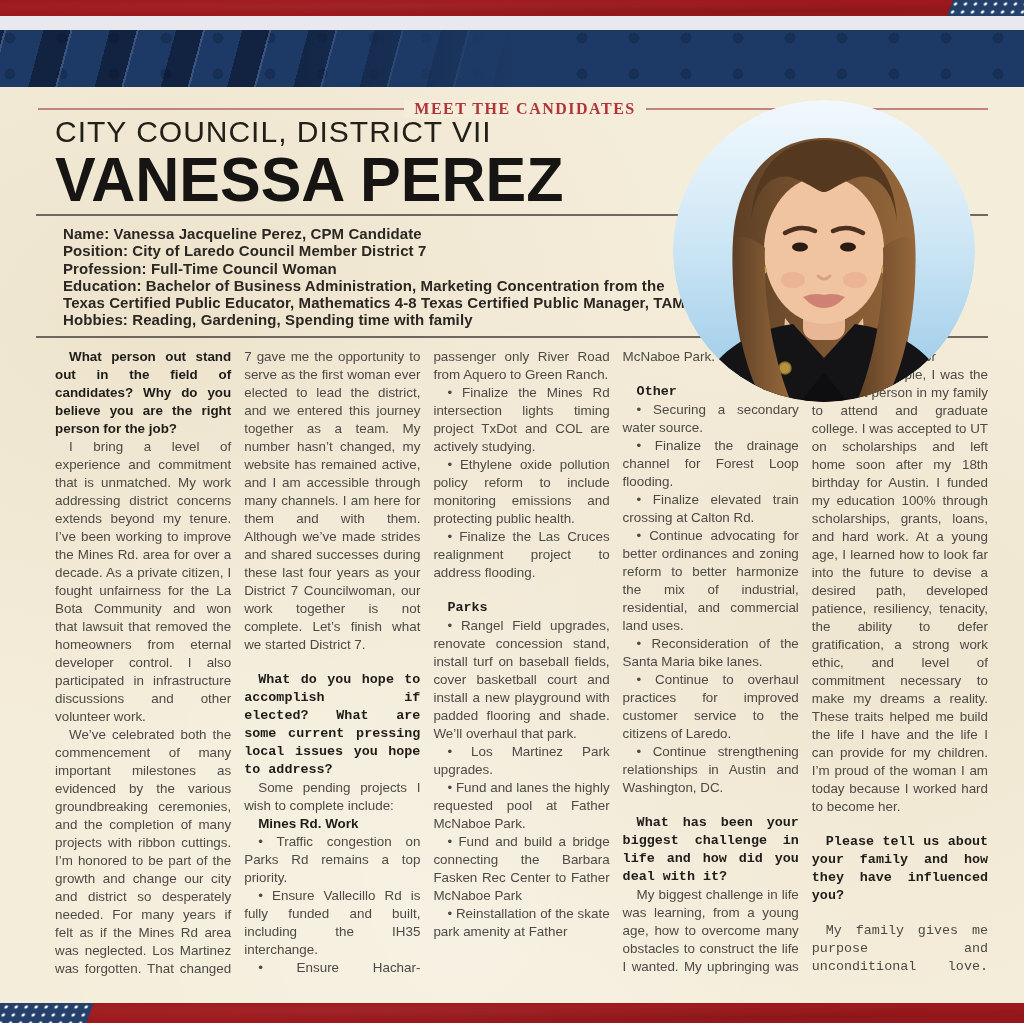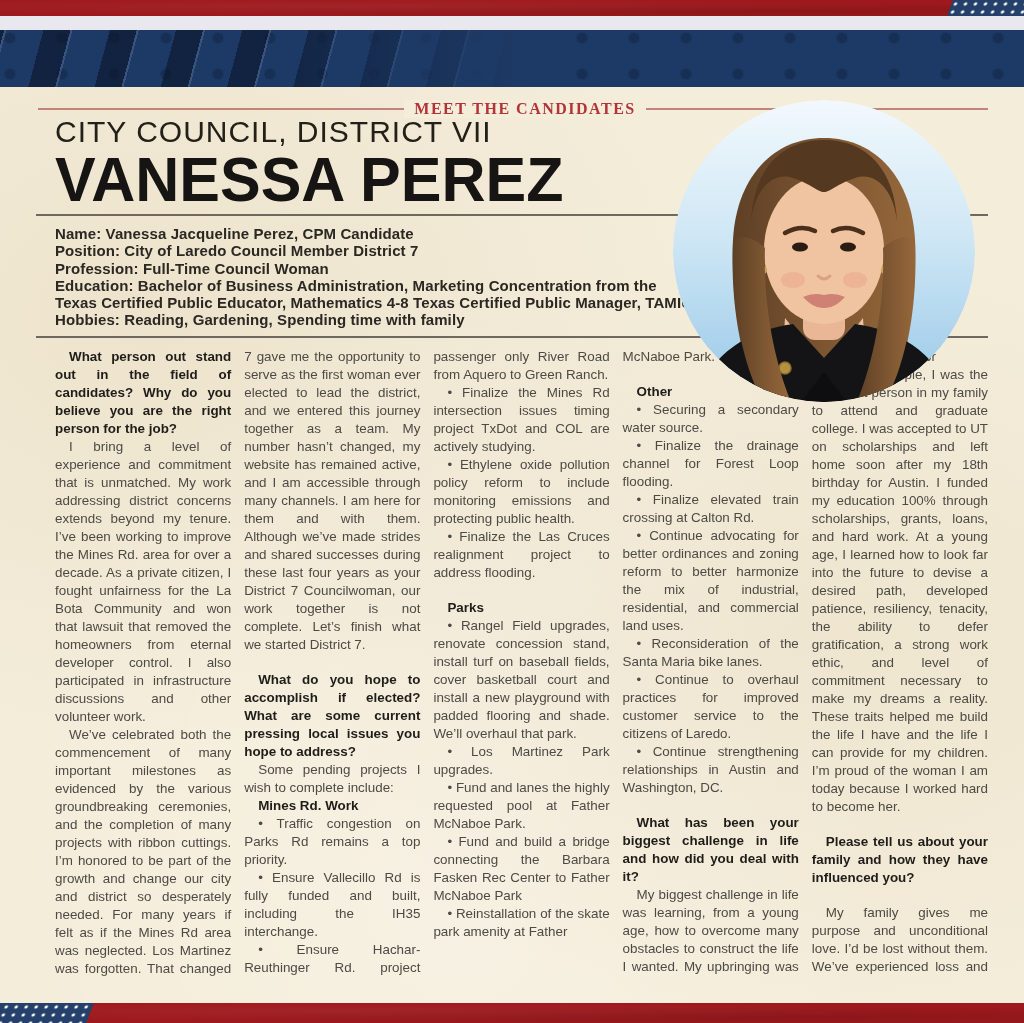--- a/index.html
+++ b/index.html
@@ -66,38 +66,38 @@
   .overline {
     margin:10px 0 0 19px; font-size:30px; letter-spacing:1px;
     color:#222018; font-weight:500;
   }
   .headline {
     margin:1px 0 8px 19px; font-size:61px; font-weight:bold; letter-spacing:0;
     color:#171513; line-height:.92; transform:scaleY(1.04); transform-origin:left top;
   }
   .rule { height:2px; background:#6e685e; margin-top:6px; }
   
-  .bio-block { margin:9px 0 8px 19px; }
+  .bio-block { margin:9px 0 8px 27px; }
   .bio-line {
     font-size:15px; font-weight:bold; color:#2b2722; line-height:17.2px; letter-spacing:.1px;
   }
   
   .columns {
     display:flex; gap:13px; margin:10px 0 0 19px; height:630px; overflow:hidden;
   }
   .col { flex:1 1 0; min-width:0; }
   .blk {
     margin:0; font-size:13.4px; line-height:18px; color:#4d4a45;
     text-align:justify; text-indent:14px; hyphens:auto; -webkit-hyphens:auto;
   }
   .blk.pc, .blk.pw { text-indent:0; }
   .blk.pw { text-indent:0; }
   .blk.q, .blk.h { font-weight:bold; color:#1f1d19; }
   .blk.h { text-align:left; }
-  .blk.gap { margin-top:17px; }
+  .blk.gap { margin-top:17px;font-family:Liberation Mono, monospace; }
   .sp { float:left; clear:left; height:18px; }
   
   .portrait {
     position:absolute; left:673px; top:13px; width:302px; height:302px;
     border-radius:50%; overflow:hidden; z-index:3;
   }
   .portrait svg { display:block; width:302px; height:302px; }
 </style>
 </head>
 <body>
@@ -144,21 +144,21 @@
           <p class="blk pc">7 gave me the opportunity to serve as the first woman ever elected to lead the district, and we entered this journey together as a team. My number hasn’t changed, my website has remained active, and I am accessible through many channels. I am here for them and with them. Although we’ve made strides and shared successes during these last four years as your District 7 Councilwoman, our work together is not complete. Let’s finish what we started District 7.</p>
           <p class="blk q gap">What do you hope to accomplish if elected? What are some current pressing local issues you hope to address?</p>
           <p class="blk p">Some pending projects I wish to complete include:</p>
           <p class="blk h">Mines Rd. Work</p>
           <p class="blk b">• Traffic congestion on Parks Rd remains a top priority.</p>
           <p class="blk b">• Ensure Vallecillo Rd is fully funded and built, including the IH35 interchange.</p>
           <p class="blk b">• Ensure Hachar-Reuthinger Rd. project remains on schedule for initial phase completion by 2026.</p>
         </div>
         <div class="col">
           <p class="blk pc">passenger only River Road from Aquero to Green Ranch.</p>
-          <p class="blk b">• Finalize the Mines Rd intersection issues timing project TxDot and COL are actively studying.</p>
+          <p class="blk b">• Finalize the Mines Rd intersection lights timing project TxDot and COL are actively studying.</p>
           <p class="blk b">• Ethylene oxide pollution policy reform to include monitoring emissions and protecting public health.</p>
           <p class="blk b">• Finalize the Las Cruces realignment project to address flooding.</p>
           <p class="blk h gap">Parks</p>
           <p class="blk b">• Rangel Field upgrades, renovate concession stand, install turf on baseball fields, cover basketball court and install a new playground with padded flooring and shade. We’ll overhaul that park.</p>
           <p class="blk b">• Los Martinez Park upgrades.</p>
           <p class="blk b">• Fund and lanes the highly requested pool at Father McNaboe Park.</p>
           <p class="blk b">• Fund and build a bridge connecting the Barbara Fasken Rec Center to Father McNaboe Park</p>
           <p class="blk b">• Reinstallation of the skate park amenity at Father</p>
         </div>
         <div class="col">

